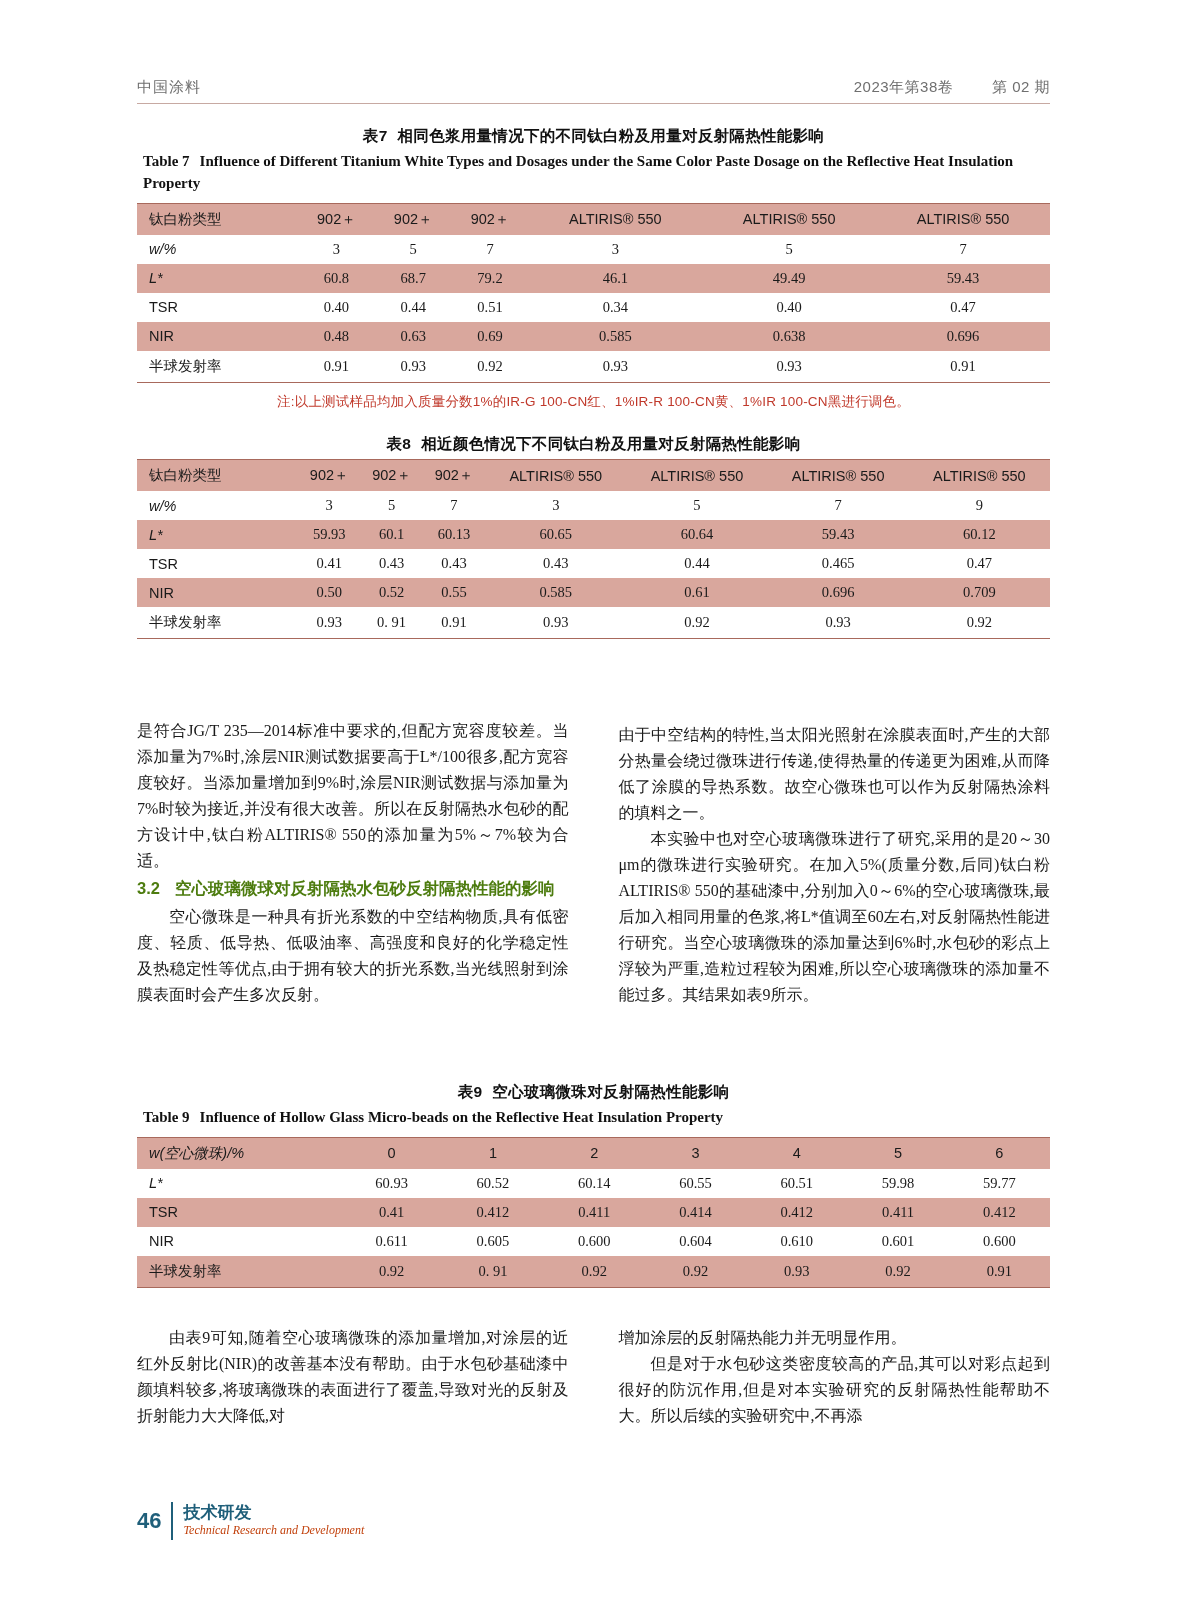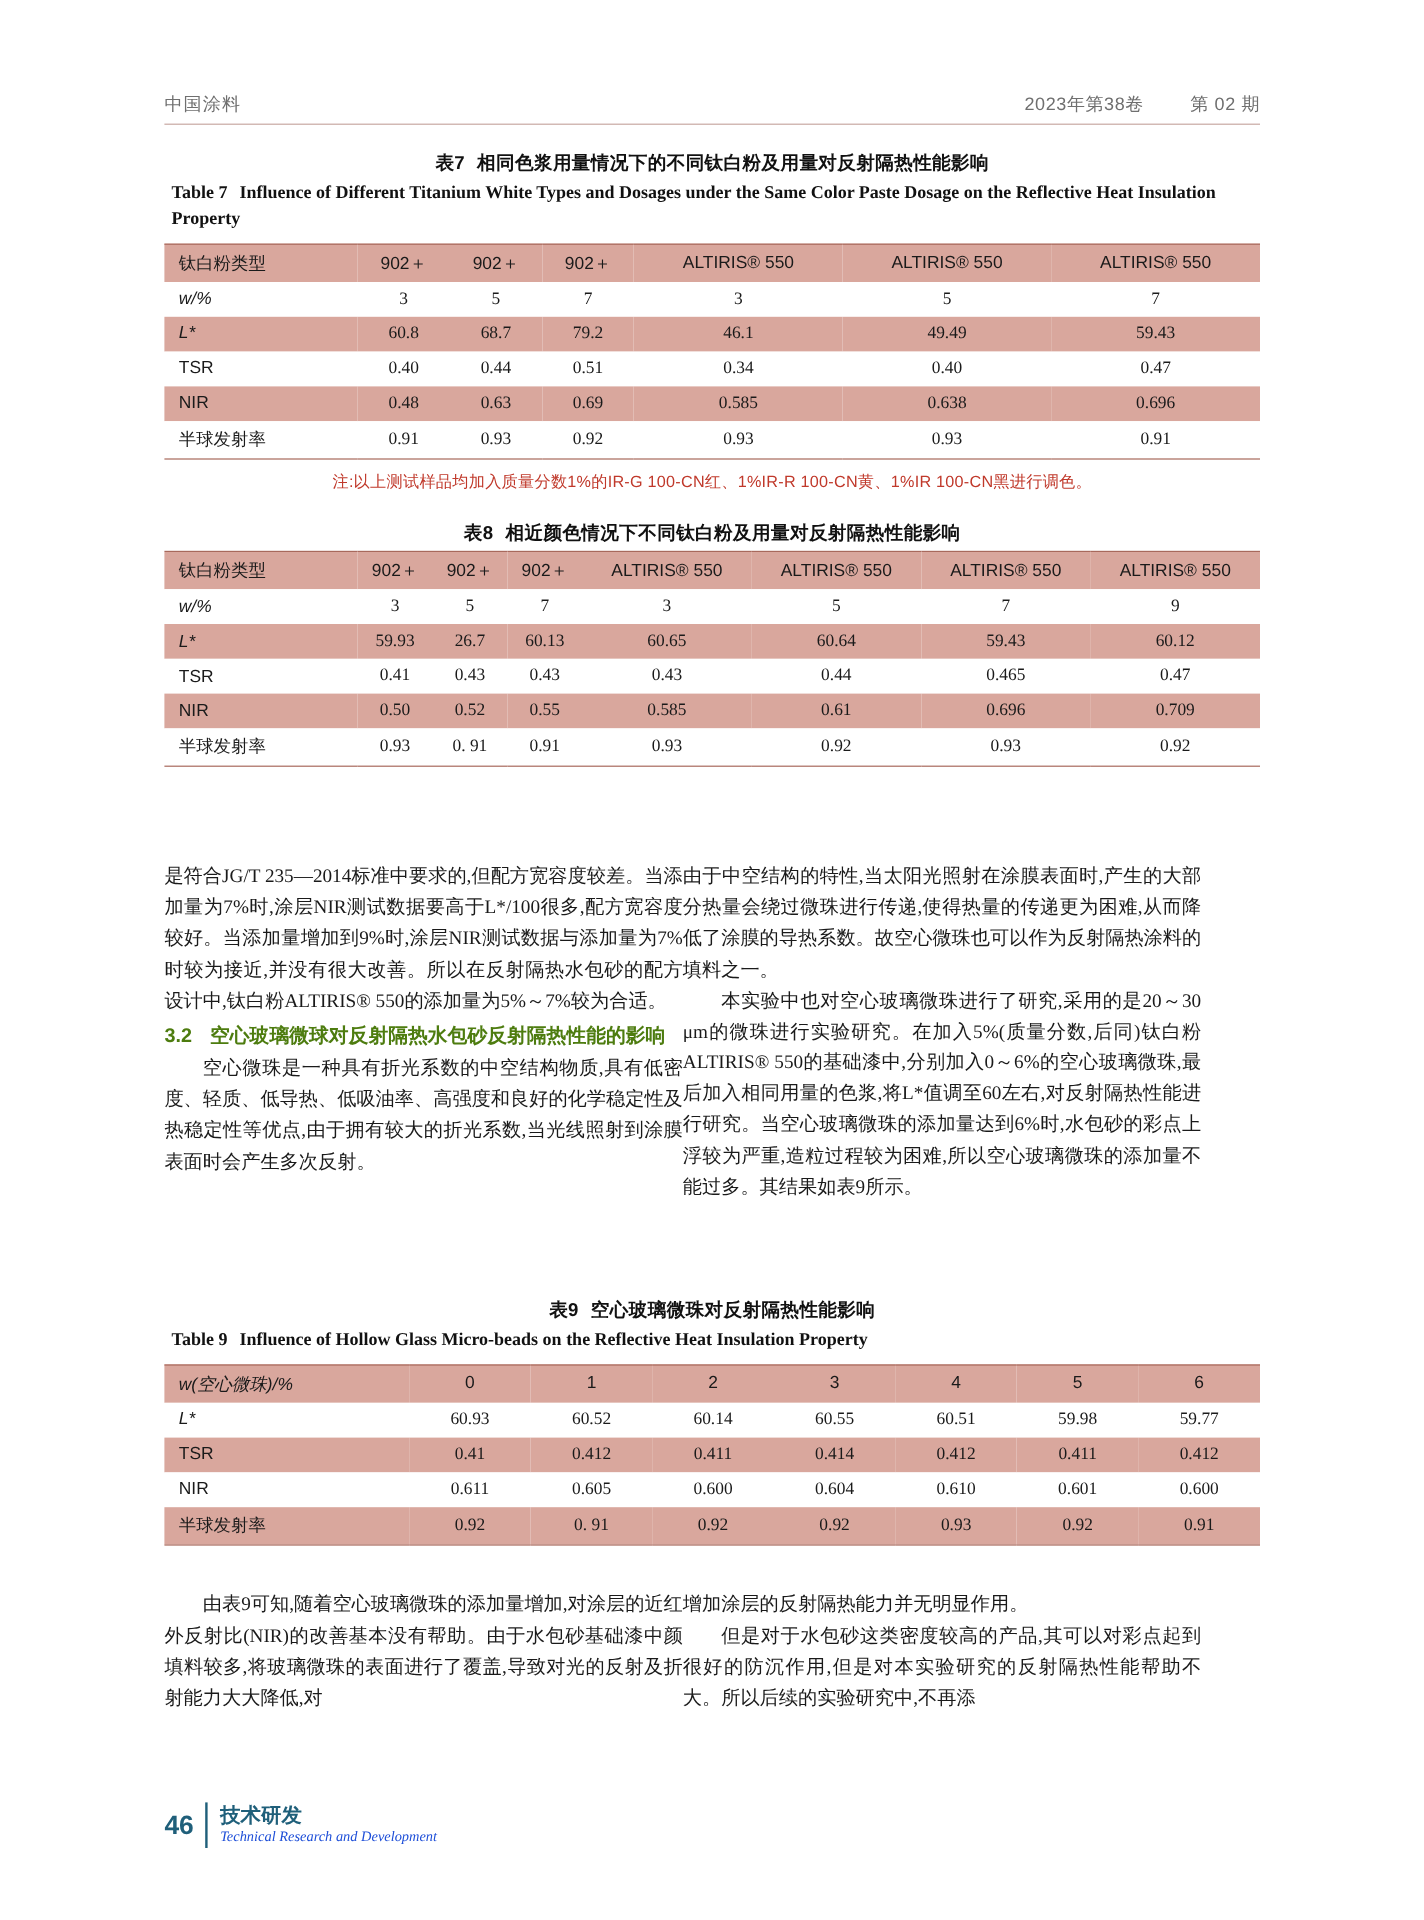--- a/index.html
+++ b/index.html
@@ -107,20 +107,22 @@
     letter-spacing: 0.2px;
   }
   .ital { font-style: italic; }
 
   
   .cols {
     position: absolute;
     left: 137px;
     width: 913px;
     display: flex;
+    gap: 50px;
+    align-items: flex-end;
   }
   .col {
     width: 432px;
     font-size: 16px;
     line-height: 1.62;
     font-family: "Liberation Serif", serif;
     text-align: justify;
   }
   .col p { margin: 0; }
   .col p.indent { text-indent: 2em; }
@@ -161,21 +163,21 @@
     font-family: "Liberation Sans", sans-serif;
     font-size: 17px;
     color: #1f5f7a;
     font-weight: bold;
     line-height: 1.1;
   }
   .footer .ftext .en {
     font-family: "Liberation Serif", serif;
     font-style: italic;
     font-size: 12px;
-    color: #1d4ed8;
+    color: #c2410c;
     line-height: 1.3;
   }
 </style>
 </head>
 <body>
 
 <div class="page">
 
   <div class="pg-header">
     <div class="left">中国涂料</div>
@@ -275,21 +277,21 @@
         <td>5</td>
         <td>7</td>
         <td>3</td>
         <td>5</td>
         <td>7</td>
         <td>9</td>
       </tr>
       <tr class="shade">
         <td class="rowhead ital">L*</td>
         <td>59.93</td>
-        <td>26.7</td>
+        <td>60.1</td>
         <td>60.13</td>
         <td>60.65</td>
         <td>60.64</td>
         <td>59.43</td>
         <td>60.12</td>
       </tr>
       <tr class="plain">
         <td class="rowhead">TSR</td>
         <td>0.41</td>
         <td>0.43</td>

